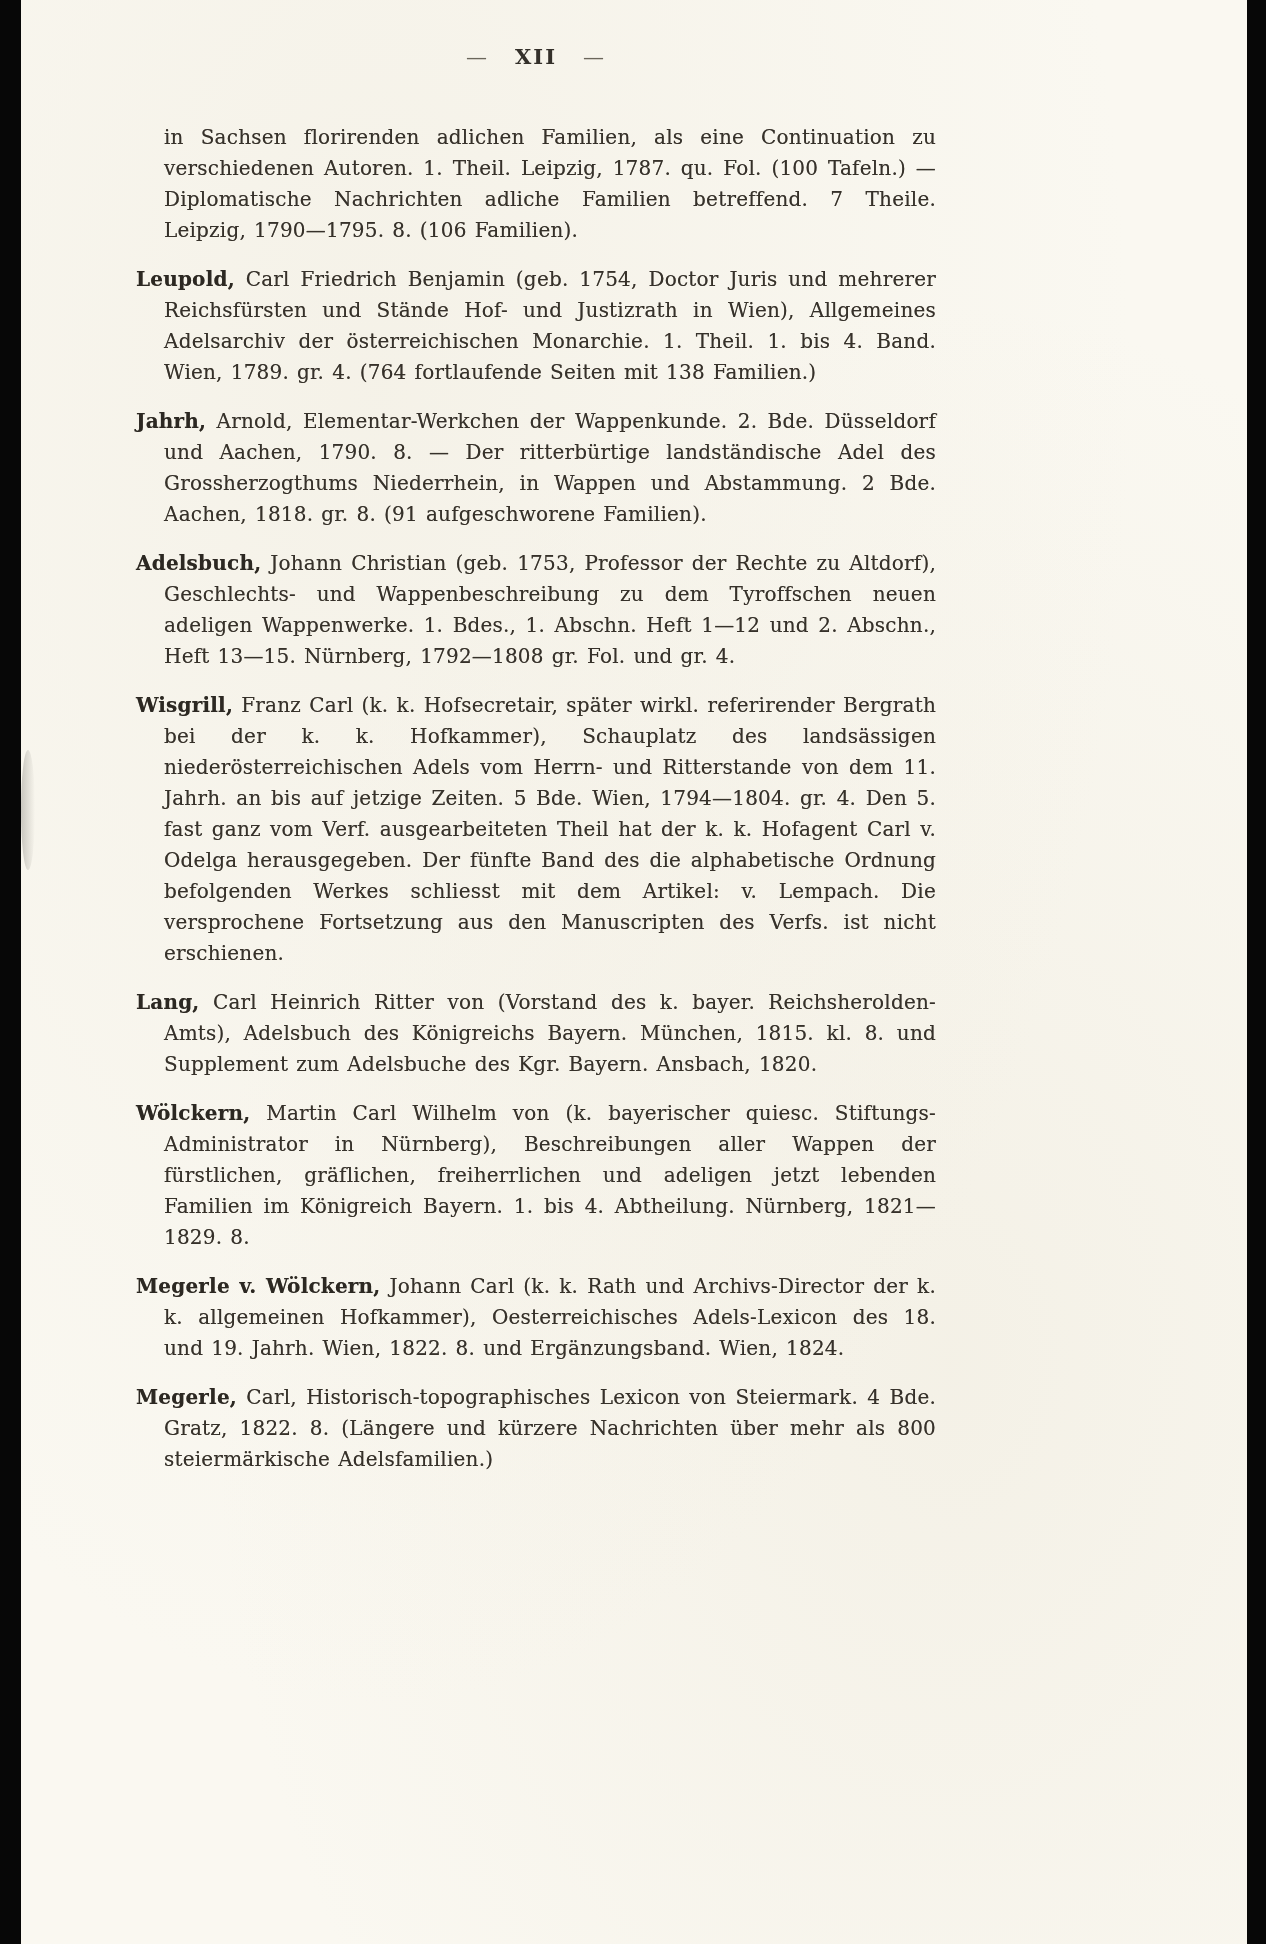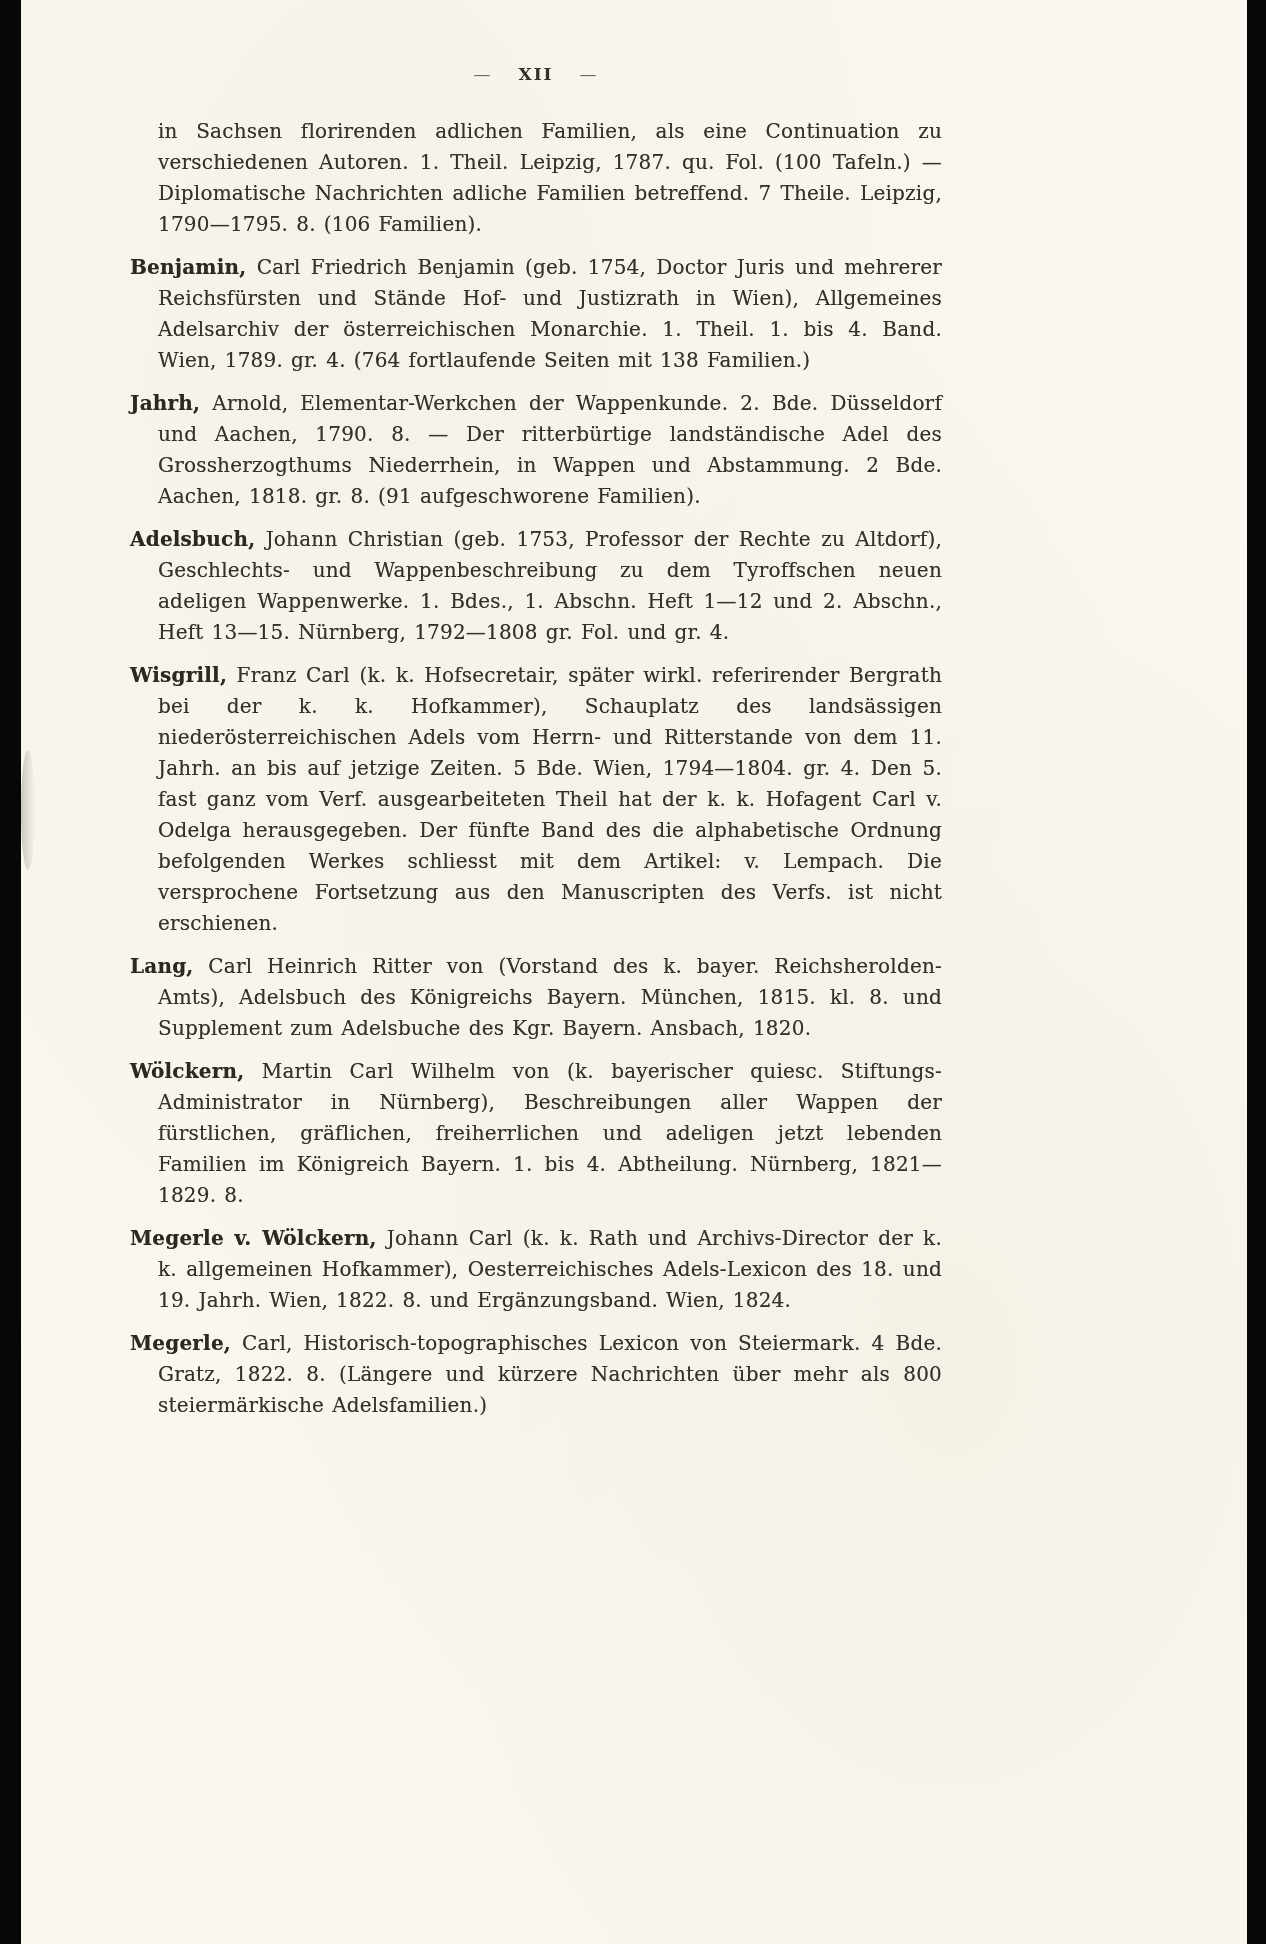--- a/index.html
+++ b/index.html
@@ -31,44 +31,44 @@
     position: absolute;
     left: 21px;
     top: 750px;
     width: 14px;
     height: 120px;
     background: linear-gradient(to right, rgba(60,58,52,0.25), rgba(0,0,0,0));
     border-radius: 50%;
   }
   .running-head {
     position: absolute;
-    top: 64px;
+    top: 44px;
     left: 118px;
     width: 836px;
     text-align: center;
-    font-size: 17px;
+    font-size: 21px;
     letter-spacing: 2px;
     color: #4a453c;
   }
   .running-head .dash {
     color: #6b665b;
     margin: 0 26px;
   }
   .running-head .folio {
     font-weight: bold;
     color: #34302a;
   }
   .text-block {
     position: absolute;
     top: 104px;
     left: 118px;
     width: 836px;
   }
   p.entry {
-    margin: 12px;
+    margin: 18px;
     font-size: 20px;
     line-height: 31px;
     text-align: justify;
     padding-left: 28px;
     text-indent: -28px;
     letter-spacing: 0.2px;
     word-spacing: 1.5px;
     color: #36312a;
     text-shadow: 0 0 0.6px rgba(54,49,42,0.55);
   }
@@ -90,21 +90,21 @@
   <div class="edge-smudge"></div>
 
   <div class="running-head">
     <span class="dash">—</span><span class="folio">XII</span><span class="dash">—</span>
   </div>
 
   <div class="text-block">
 
     <p class="entry continuation"><span class="author"></span><span>in Sachsen florirenden adlichen Familien, als eine Continuation zu verschiedenen Autoren. 1. Theil. Leipzig, 1787. qu. Fol. (100 Tafeln.) — Diplomatische Nachrichten adliche Familien betreffend. 7 Theile. Leipzig, 1790—1795. 8. (106 Familien).</span></p>
 
-    <p class="entry"><span class="author">Benjamin,</span><span> Carl Friedrich Benjamin (geb. 1754, Doctor Juris und mehrerer Reichsfürsten und Stände Hof- und Justizrath in Wien), Allgemeines Adelsarchiv der österreichischen Monarchie. 1. Theil. 1. bis 4. Band. Wien, 1789. gr. 4. (764 fortlaufende Seiten mit 138 Familien.)</span></p>
+    <p class="entry"><span class="author">Leupold,</span><span> Carl Friedrich Benjamin (geb. 1754, Doctor Juris und mehrerer Reichsfürsten und Stände Hof- und Justizrath in Wien), Allgemeines Adelsarchiv der österreichischen Monarchie. 1. Theil. 1. bis 4. Band. Wien, 1789. gr. 4. (764 fortlaufende Seiten mit 138 Familien.)</span></p>
 
     <p class="entry"><span class="author">Jahrh,</span><span> Arnold, Elementar-Werkchen der Wappenkunde. 2. Bde. Düsseldorf und Aachen, 1790. 8. — Der ritterbürtige landständische Adel des Grossherzogthums Niederrhein, in Wappen und Abstammung. 2 Bde. Aachen, 1818. gr. 8. (91 aufgeschworene Familien).</span></p>
 
     <p class="entry"><span class="author">Adelsbuch,</span><span> Johann Christian (geb. 1753, Professor der Rechte zu Altdorf), Geschlechts- und Wappenbeschreibung zu dem Tyroffschen neuen adeligen Wappenwerke. 1. Bdes., 1. Abschn. Heft 1—12 und 2. Abschn., Heft 13—15. Nürnberg, 1792—1808 gr. Fol. und gr. 4.</span></p>
 
     <p class="entry"><span class="author">Wisgrill,</span><span> Franz Carl (k. k. Hofsecretair, später wirkl. referirender Bergrath bei der k. k. Hofkammer), Schauplatz des landsässigen niederösterreichischen Adels vom Herrn- und Ritterstande von dem 11. Jahrh. an bis auf jetzige Zeiten. 5 Bde. Wien, 1794—1804. gr. 4. Den 5. fast ganz vom Verf. ausgearbeiteten Theil hat der k. k. Hofagent Carl v. Odelga herausgegeben. Der fünfte Band des die alphabetische Ordnung befolgenden Werkes schliesst mit dem Artikel: v. Lempach. Die versprochene Fortsetzung aus den Manuscripten des Verfs. ist nicht erschienen.</span></p>
 
 
     <p class="entry"><span class="author">Lang,</span><span> Carl Heinrich Ritter von (Vorstand des k. bayer. Reichsherolden-Amts), Adelsbuch des Königreichs Bayern. München, 1815. kl. 8. und Supplement zum Adelsbuche des Kgr. Bayern. Ansbach, 1820.</span></p>
 

